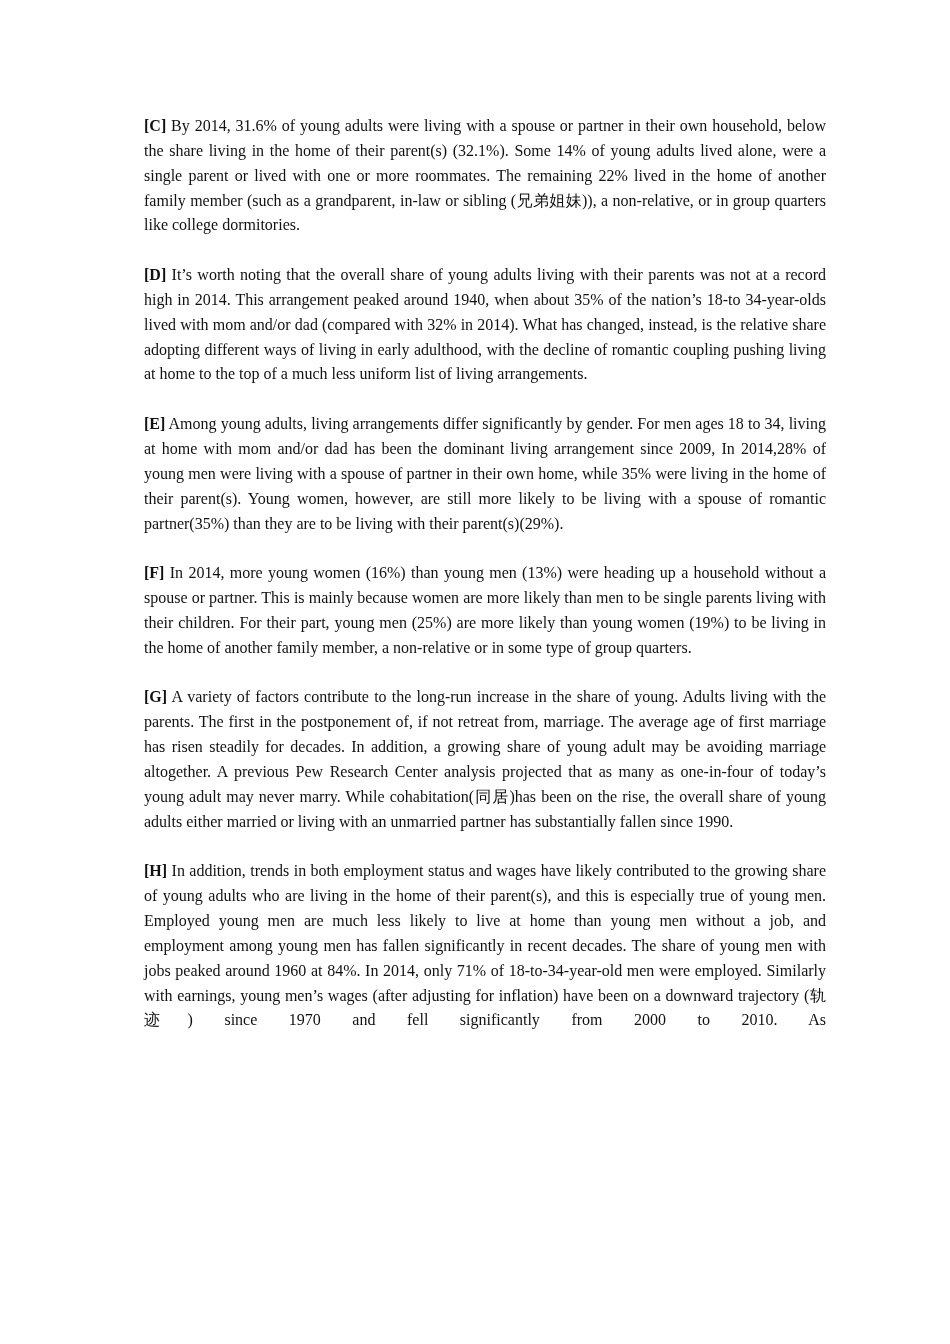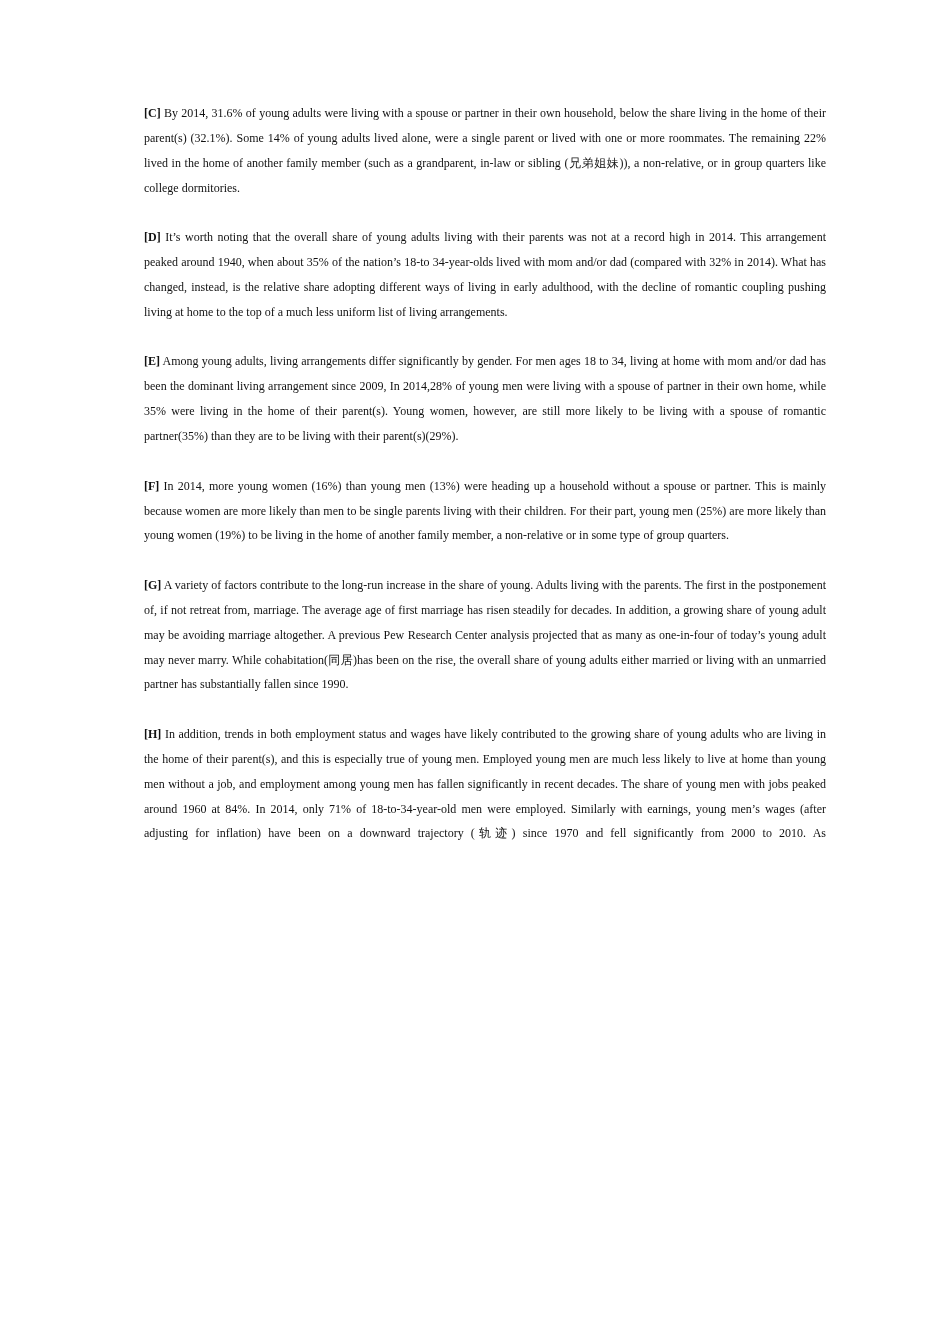--- a/index.html
+++ b/index.html
@@ -1,23 +1,23 @@
 <!DOCTYPE html>
 <html><head>
 <meta charset="utf-8">
 <style>
   html, body { margin: 0; padding: 0; background: #ffffff; }
   body { width: 950px; height: 1344px; position: relative; overflow: hidden; }
   .page {
     position: absolute;
     left: 144px;
-    top: 101px;
+    top: 114px;
     width: 682px;
     font-family: "Liberation Serif", "DejaVu Serif", serif;
-    font-size: 12px;
+    font-size: 16px;
     line-height: 24.85px;
     color: #111111;
   }
   .para {
     margin: 0 0 24.85px 0;
     text-align: justify;
     text-align-last: left;
   }
   .label { font-weight: bold; }
   .para.truncated { text-align-last: justify; }

